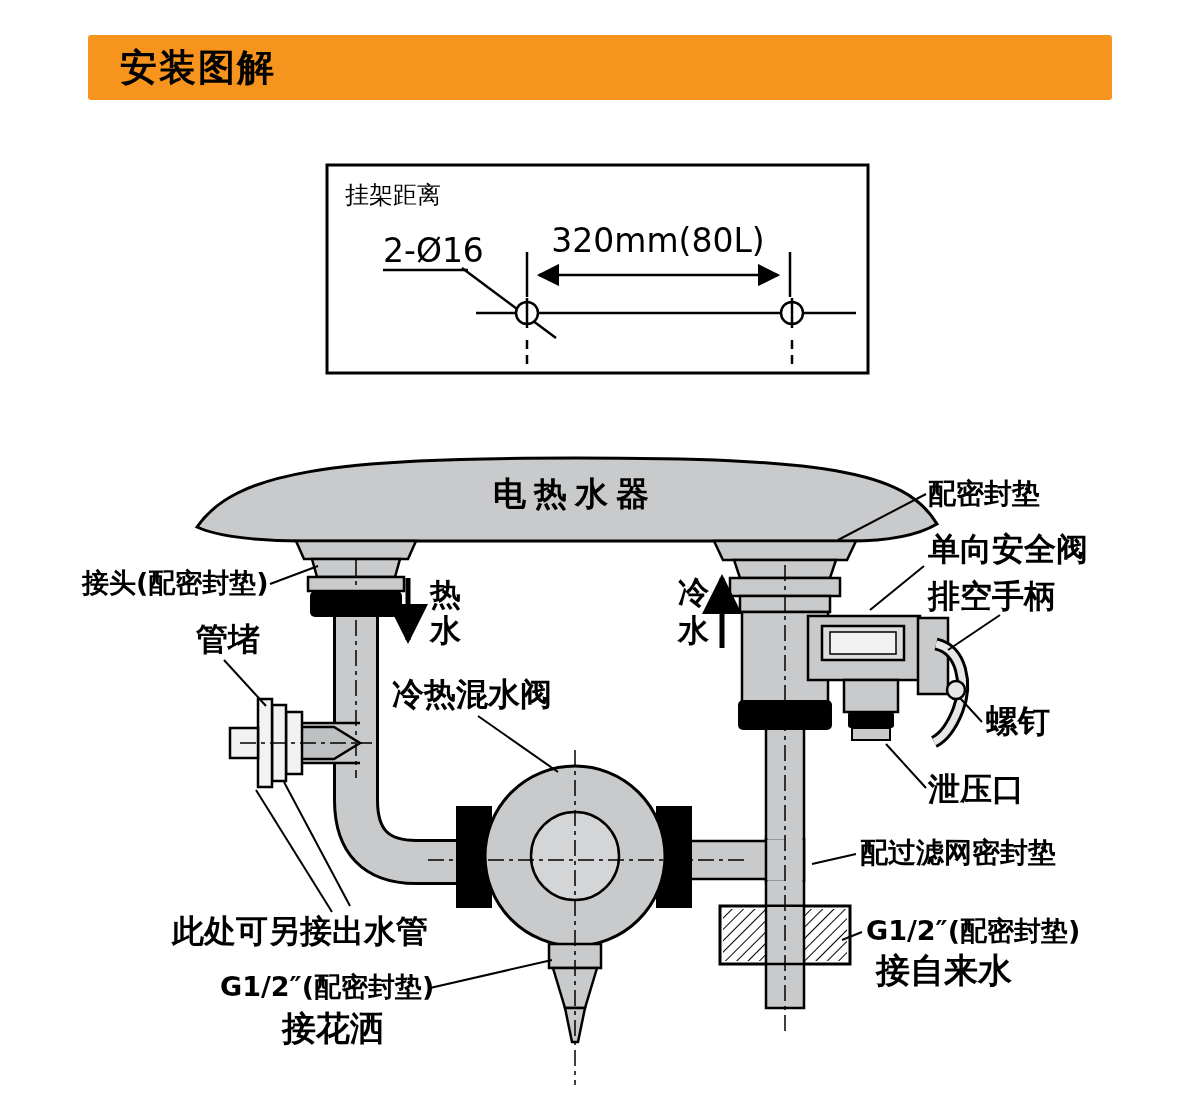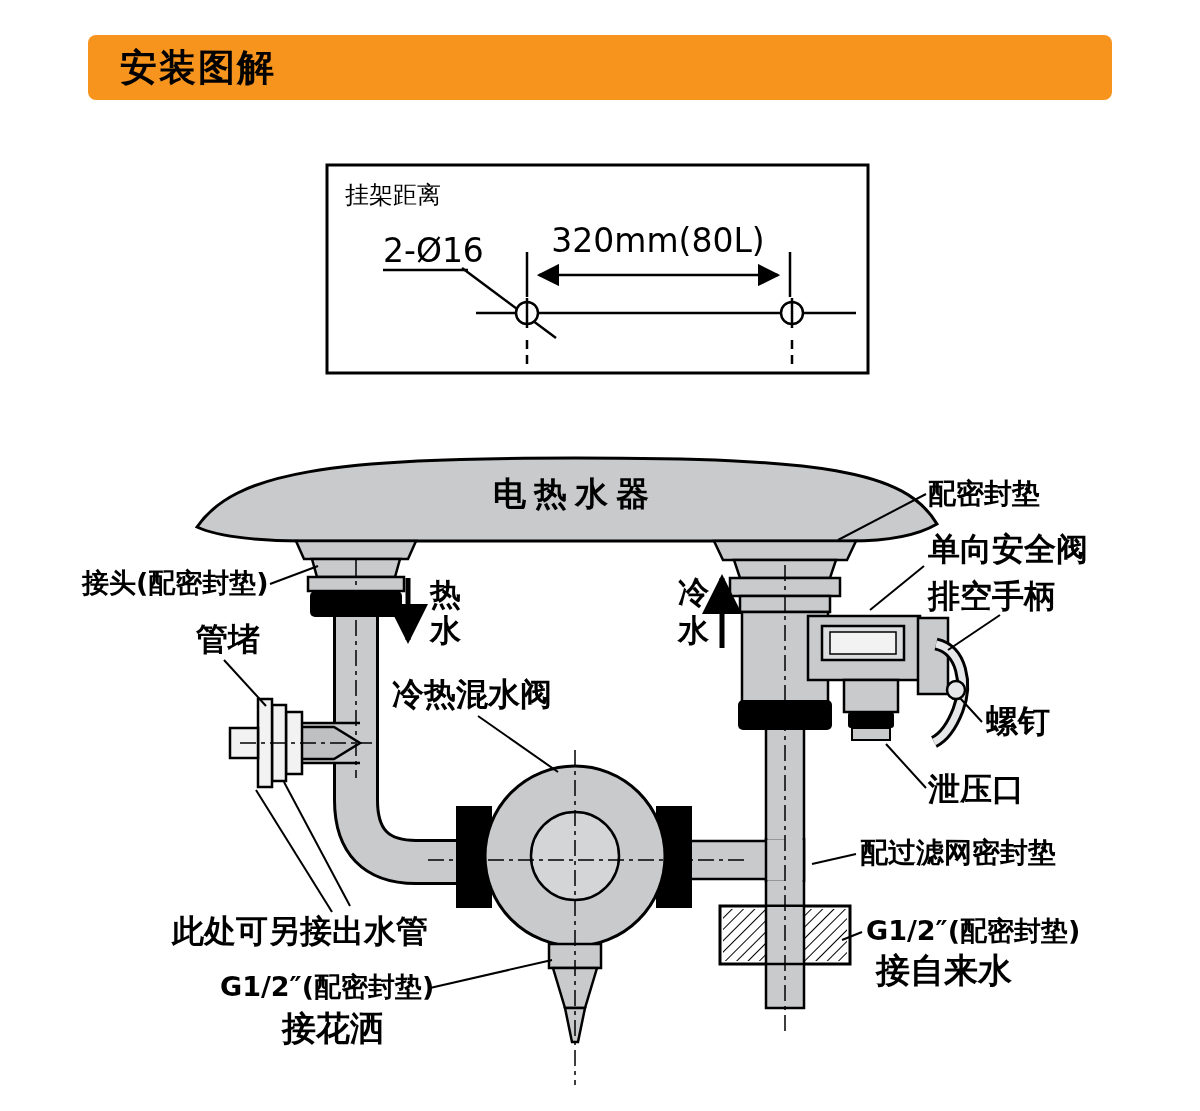--- a/index.html
+++ b/index.html
@@ -5,21 +5,21 @@
   html,body{margin:0;padding:0;background:#ffffff;}
   .page{
     position:relative;
     width:1200px;height:1111px;
     background:#ffffff;
     font-family:"DejaVu Sans","Liberation Sans",sans-serif;
     overflow:hidden;
   }
   .header{
     position:absolute;left:88px;top:35px;width:1024px;height:65px;
-    background:#F7941E;border-radius:8px;
+    background:#F7941E;border-radius:3px;
     display:flex;align-items:center;
   }
   .header .title{
     margin-left:32px;font-size:37px;font-weight:bold;color:#000000;
     letter-spacing:2px;
   }
   .bracket-box{
     position:absolute;left:325px;top:163px;width:545px;height:212px;
   }
   .main-svg{

